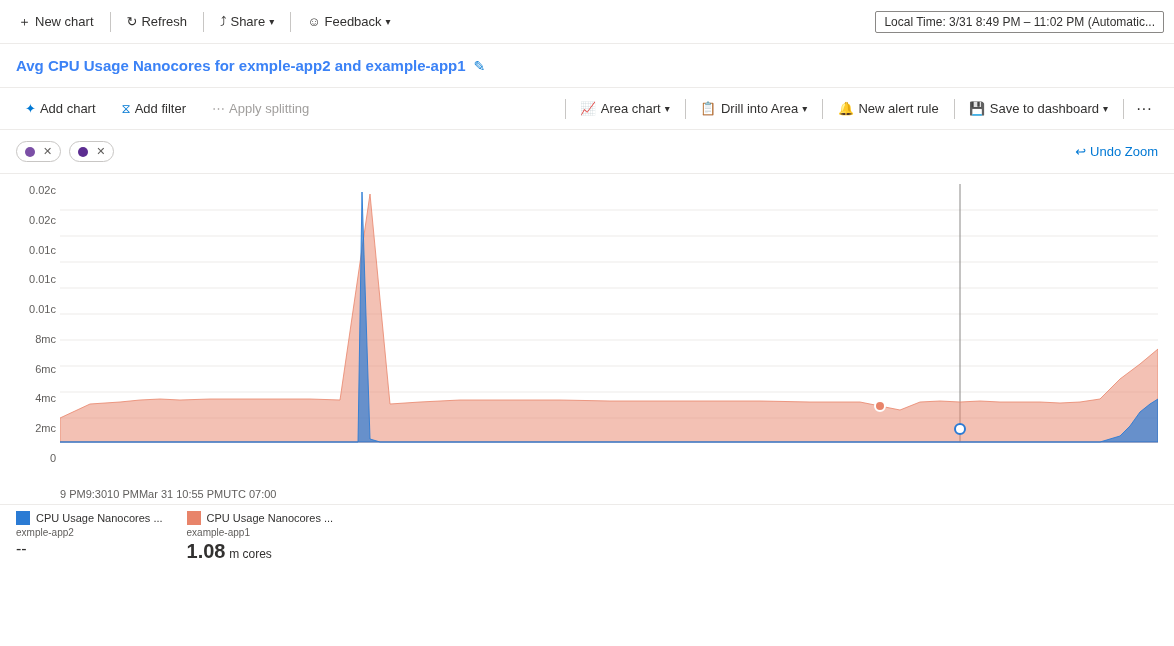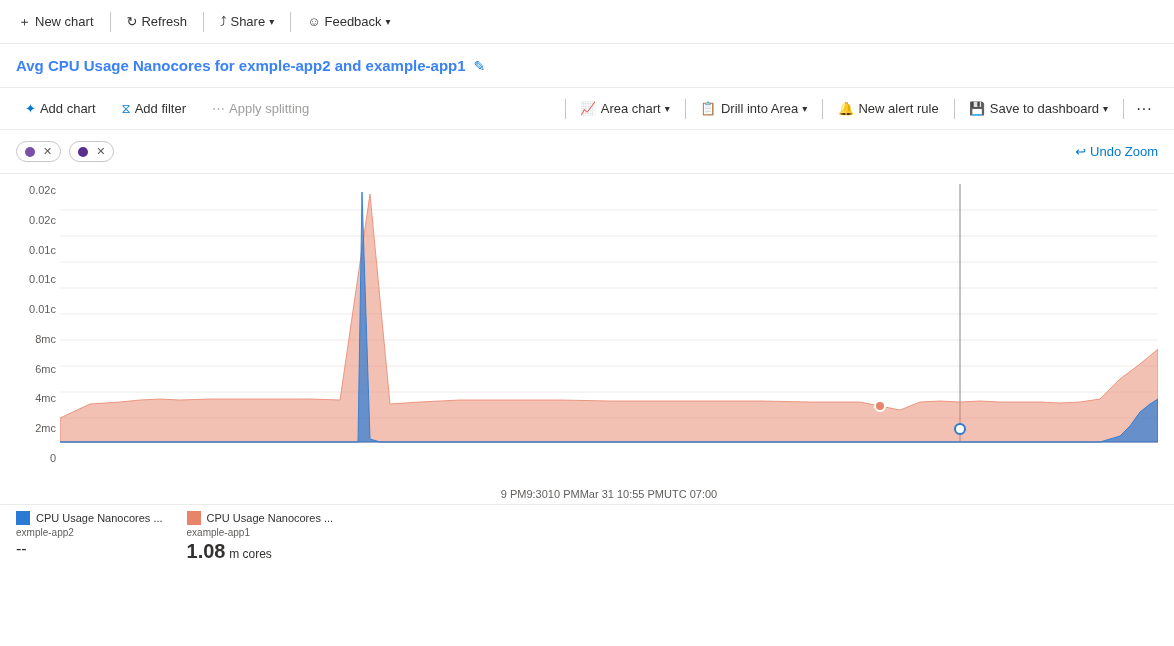--- a/index.html
+++ b/index.html
@@ -112,20 +112,23 @@
       <span>⤴</span>
       <span>Share</span>
       <span style="font-size:10px;">▾</span>
     </button>
     <div class="divider-v"></div>
     <button class="top-toolbar-btn">
       <span>☺</span>
       <span>Feedback</span>
       <span style="font-size:10px;">▾</span>
     </button>
+  </div>
+  <div class="top-toolbar-right">
+    <span>Local Time: 3/31 8:49 PM – 11:02 PM (Automatic...</span>
   </div>
 </div>
 
 <div class="title-bar">
   <span class="title-text">Avg CPU Usage Nanocores for exmple-app2 and example-app1</span>
   <span class="edit-icon">✎</span>
 </div>
 
 <div class="chart-toolbar">
   <button class="chart-toolbar-btn">
@@ -227,21 +230,21 @@
              L302,8 L310,255 L320,258 L340,258 L360,258 L400,258 L450,258 L500,258
              L550,258 L600,258 L650,258 L700,258 L750,258 L800,258 L820,258 L840,258
              L860,258 L880,258 L900,258 L920,258 L940,258 L960,258 L980,258 L1000,258
              L1020,258 L1040,258 L1060,252 L1070,242 L1080,228 L1090,220 L1098,215
              L1098,258 L0,258 Z" fill="rgba(43,123,212,0.7)" stroke="rgba(43,123,212,0.9)" stroke-width="1"></path>
 
     <circle cx="820" cy="222" r="5" fill="#e8846a" stroke="white" stroke-width="2"></circle>
     <circle cx="900" cy="245" r="5" fill="white" stroke="#2b7bd4" stroke-width="2"></circle>
   </svg>
 
-  <div class="x-axis" style="position:absolute; left:60px; right:16px; bottom:4px; display:flex; justify-content:center; font-size:11px; color:#605e5c;">
+  <div class="x-axis" style="position:absolute; left:60px; right:16px; bottom:4px; display:flex; justify-content:flex-start; font-size:11px; color:#605e5c;">
     <span>9 PM</span>
     <span>9:30</span>
     <span>10 PM</span>
     <span>Mar 31 10:55 PM</span>
     <span>UTC 07:00</span>
   </div>
 </div>
 
 <div class="legend-area">
   <div class="legend-item">

